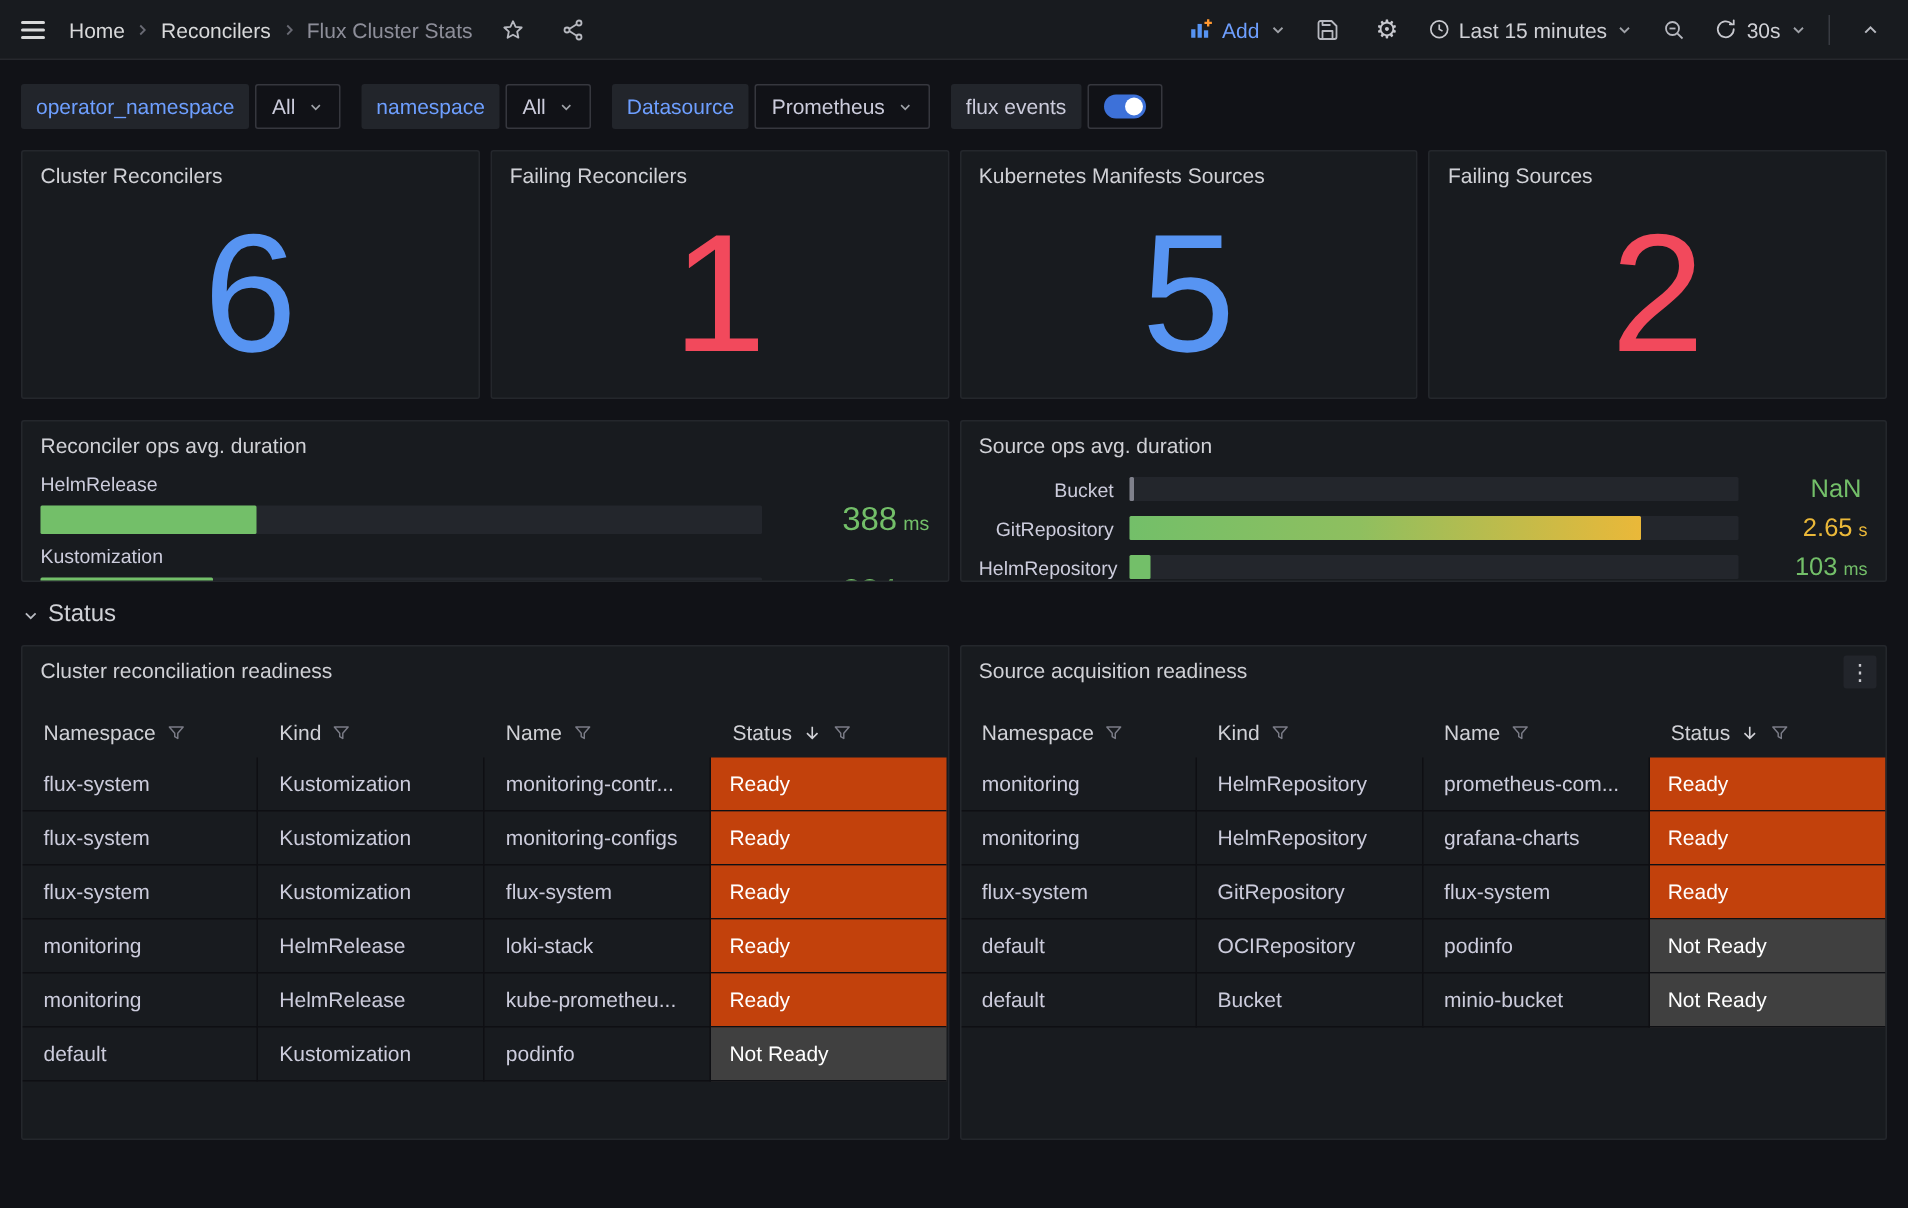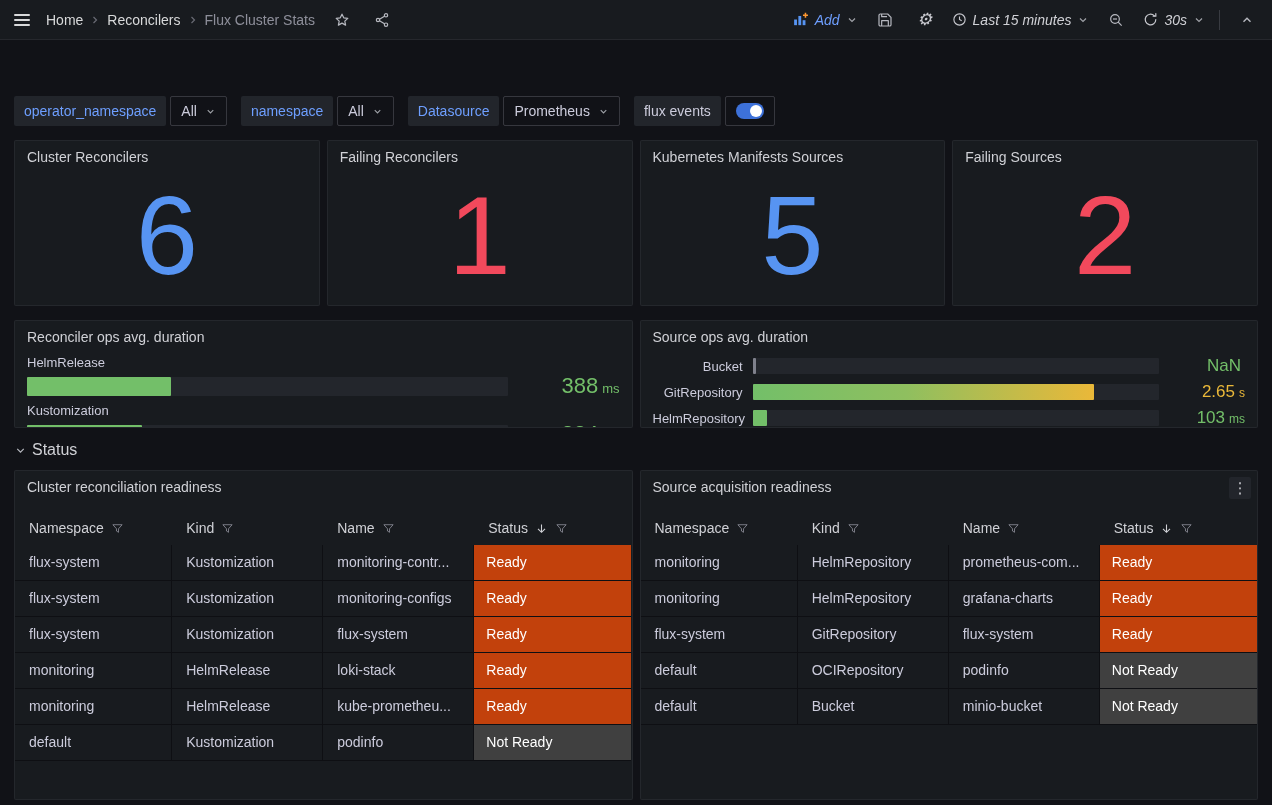--- a/index.html
+++ b/index.html
@@ -11,38 +11,38 @@
   }
   .screen { width:1272px; height:805px; position:relative; overflow:hidden; }
 
   
   .topnav {
     height:40px; background:#181B1F; border-bottom:1px solid rgba(204,204,220,0.08);
     display:flex; align-items:center; justify-content:space-between; padding:0 12px;
   }
   .nav-left, .nav-right { display:flex; align-items:center; }
   .nav-left { gap:14px; }
-  .nav-right { gap:14px;font-style:italic; }
+  .nav-right { gap:14px; }
   .icon-btn { display:flex; align-items:center; justify-content:center; width:26px; height:26px; cursor:pointer; color:#B7B9C0; }
   .icon-btn svg { display:block; }
   .burger { display:flex; flex-direction:column; gap:3px; cursor:pointer; padding:4px 2px; }
   .burger span { width:16px; height:2px; background:#D8D9DA; border-radius:1px; }
   .crumbs { display:flex; align-items:center; gap:6px; font-size:14px; }
   .crumb { color:#D8D9DA; cursor:pointer; }
   .crumb.current { color:rgba(204,204,220,0.65); cursor:default; }
   .crumb-sep { color:rgba(204,204,220,0.45); display:flex; }
   .nav-text-btn { display:flex; align-items:center; gap:6px; font-size:14px; color:#D0D1D6; cursor:pointer; }
   .add-btn { color:#6E9FFF; font-weight:500; }
   .caret { display:flex; color:#9FA2A8; }
   .divider { width:1px; height:20px; background:rgba(204,204,220,0.18); }
   .gear-glyph { font-size:17px; line-height:1; color:#C8C9CF; }
 
   
   .subnav { display:flex; align-items:center; padding:16px 14px 10px; gap:14px; }
-  .filter-group { display:flex; align-items:flex-end; gap:4px;margin-top:40px; }
+  .filter-group { display:flex; align-items:flex-end; gap:4px; }
   .chip { height:30px; display:flex; align-items:center; padding:0 10px; border-radius:2px; font-size:14px; }
   .chip-label { background:#22252B; color:#6E9FFF; }
   .chip-label.plain { color:#CCCCDC; }
   .chip-value { border:1px solid rgba(204,204,220,0.20); color:#CCCCDC; gap:8px; cursor:pointer; }
   .switch-box { width:50px; justify-content:center; }
   .switch { width:32px; height:16px; border-radius:9px; background:#3D71D9; position:relative; }
   .switch .knob { position:absolute; top:2px; right:2px; width:12px; height:12px; border-radius:50%; background:#fff; }
 
   
   .dash { margin:4px 14px 0; }

